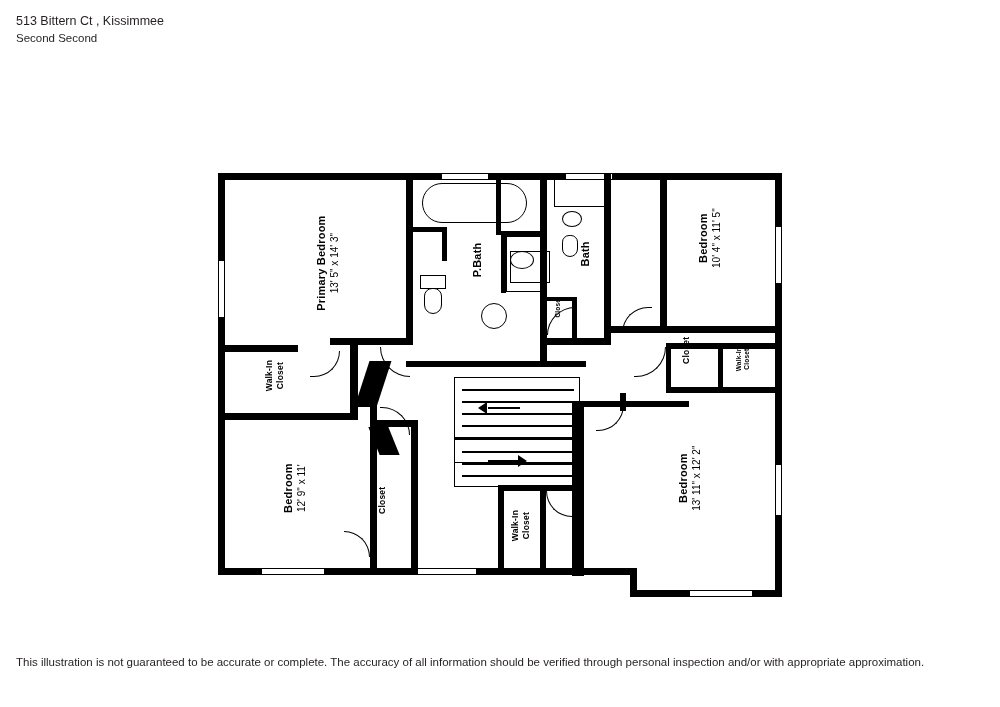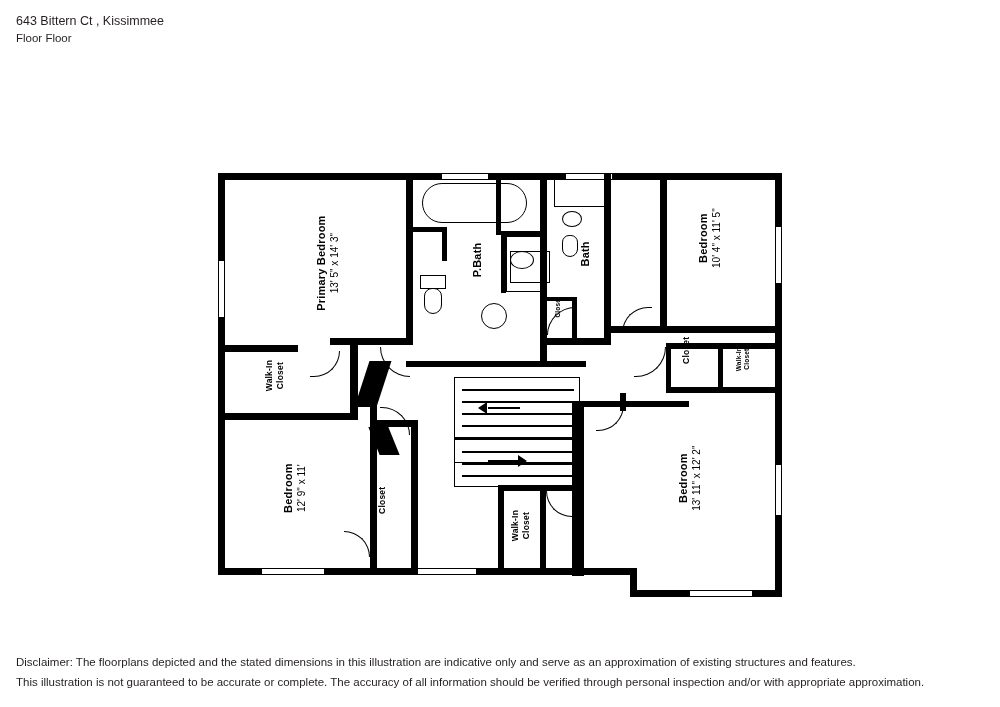--- a/index.html
+++ b/index.html
@@ -115,22 +115,22 @@
     border-top: 6px solid transparent;
     border-bottom: 6px solid transparent;
   }
   .arrowhead.left { border-right: 9px solid #000; }
   .arrowhead.right { border-left: 9px solid #000; }
 </style>
 </head>
 <body>
 
 <div class="header">
-  <div class="addr">643 Bittern Ct , Kissimmee</div>
-  <div class="floor">Floor Floor</div>
+  <div class="addr">513 Bittern Ct , Kissimmee</div>
+  <div class="floor">Second Second</div>
 </div>
 
 <div class="plan">
 
   <div class="w" style="left:8px; top:8px; width:564px; height:7px;"></div>
   <div class="w" style="left:8px; top:8px; width:7px; height:402px;"></div>
   <div class="w" style="left:8px; top:403px; width:418px; height:7px;"></div>
   <div class="w" style="left:420px; top:403px; width:7px; height:28px;"></div>
   <div class="w" style="left:420px; top:425px; width:152px; height:7px;"></div>
   <div class="w" style="left:565px; top:8px; width:7px; height:424px;"></div>
@@ -282,15 +282,14 @@
   </div>
 
   <div class="lab rot90" style="left:410px; top:300px; width:140px;">
     <span class="nm">Bedroom</span>
     <span class="dim">13' 11" x 12' 2"</span>
   </div>
 
 </div>
 
 <div class="disclaimer">
-  <div>Disclaimer: The floorplans depicted and the stated dimensions in this illustration are indicative only and serve as an approximation of existing structures and features.</div>
   <div>This illustration is not guaranteed to be accurate or complete. The accuracy of all information should be verified through personal inspection and/or with appropriate approximation.</div>
 </div>
 
 </body></html>

